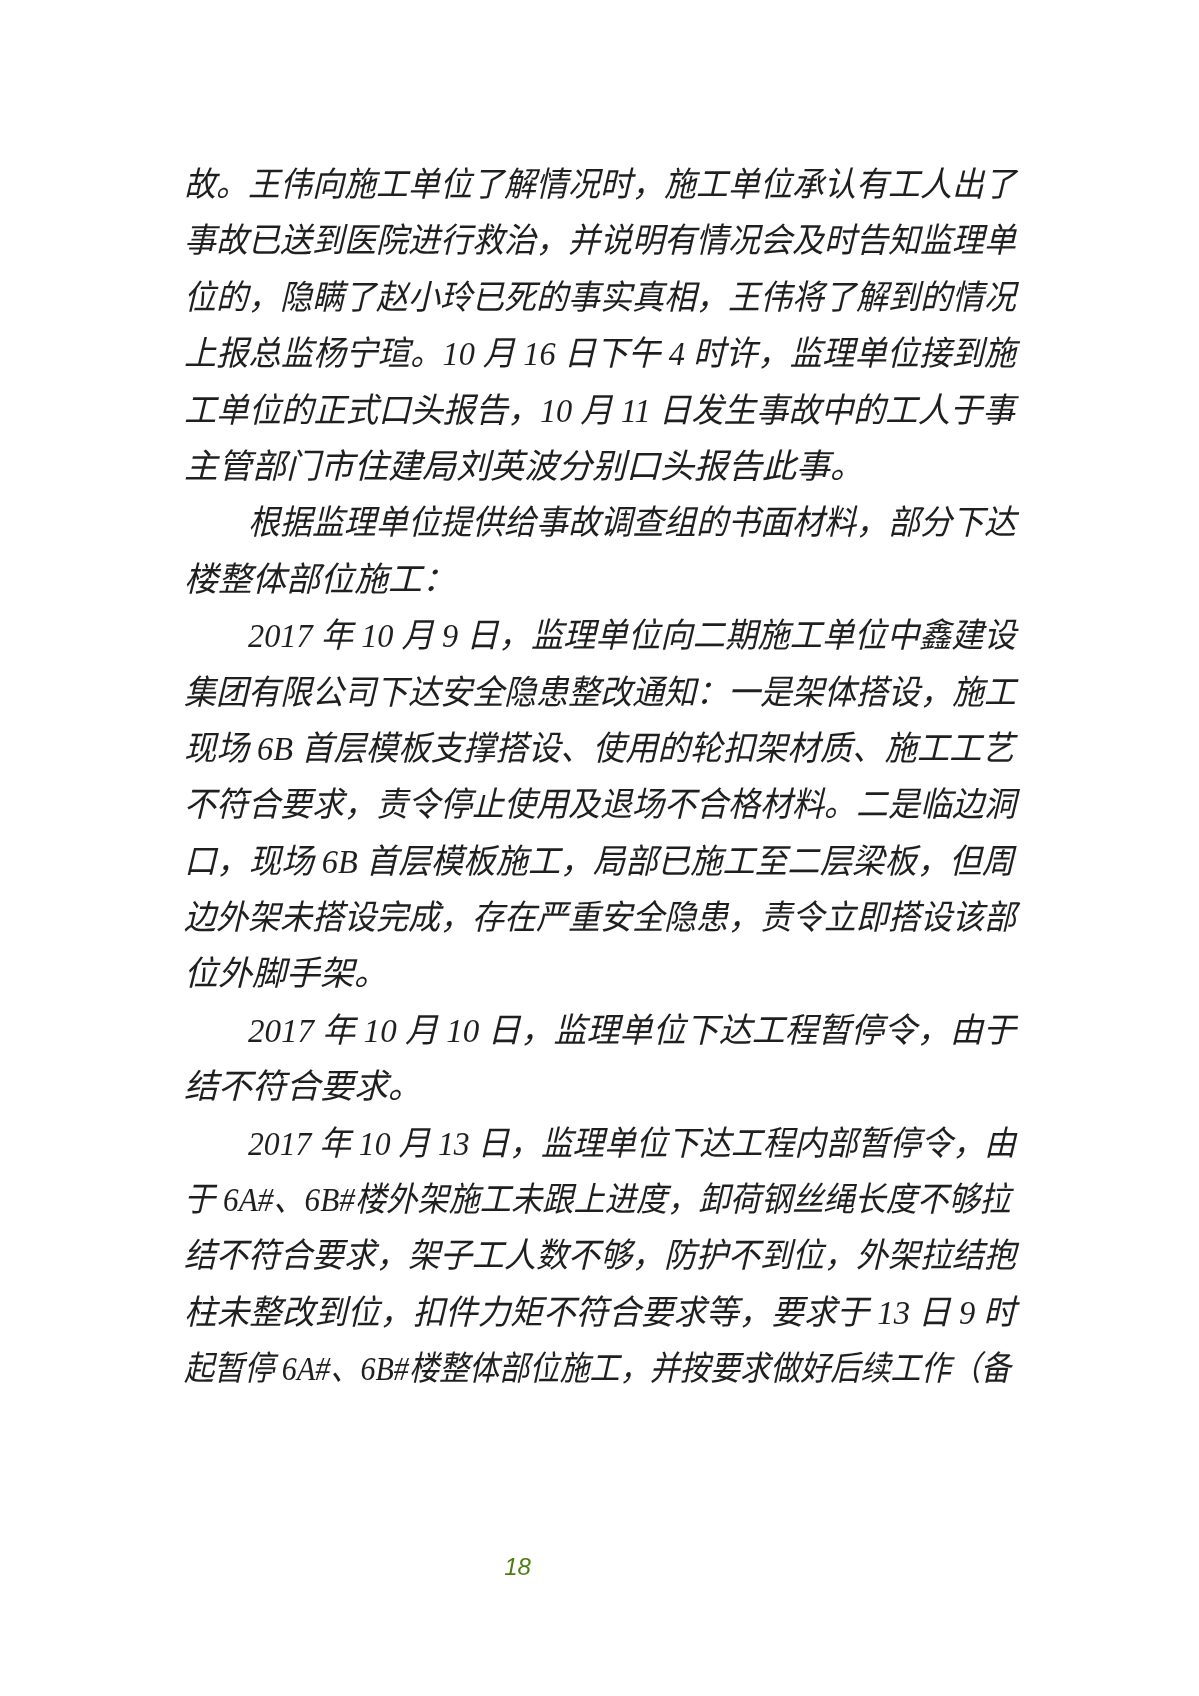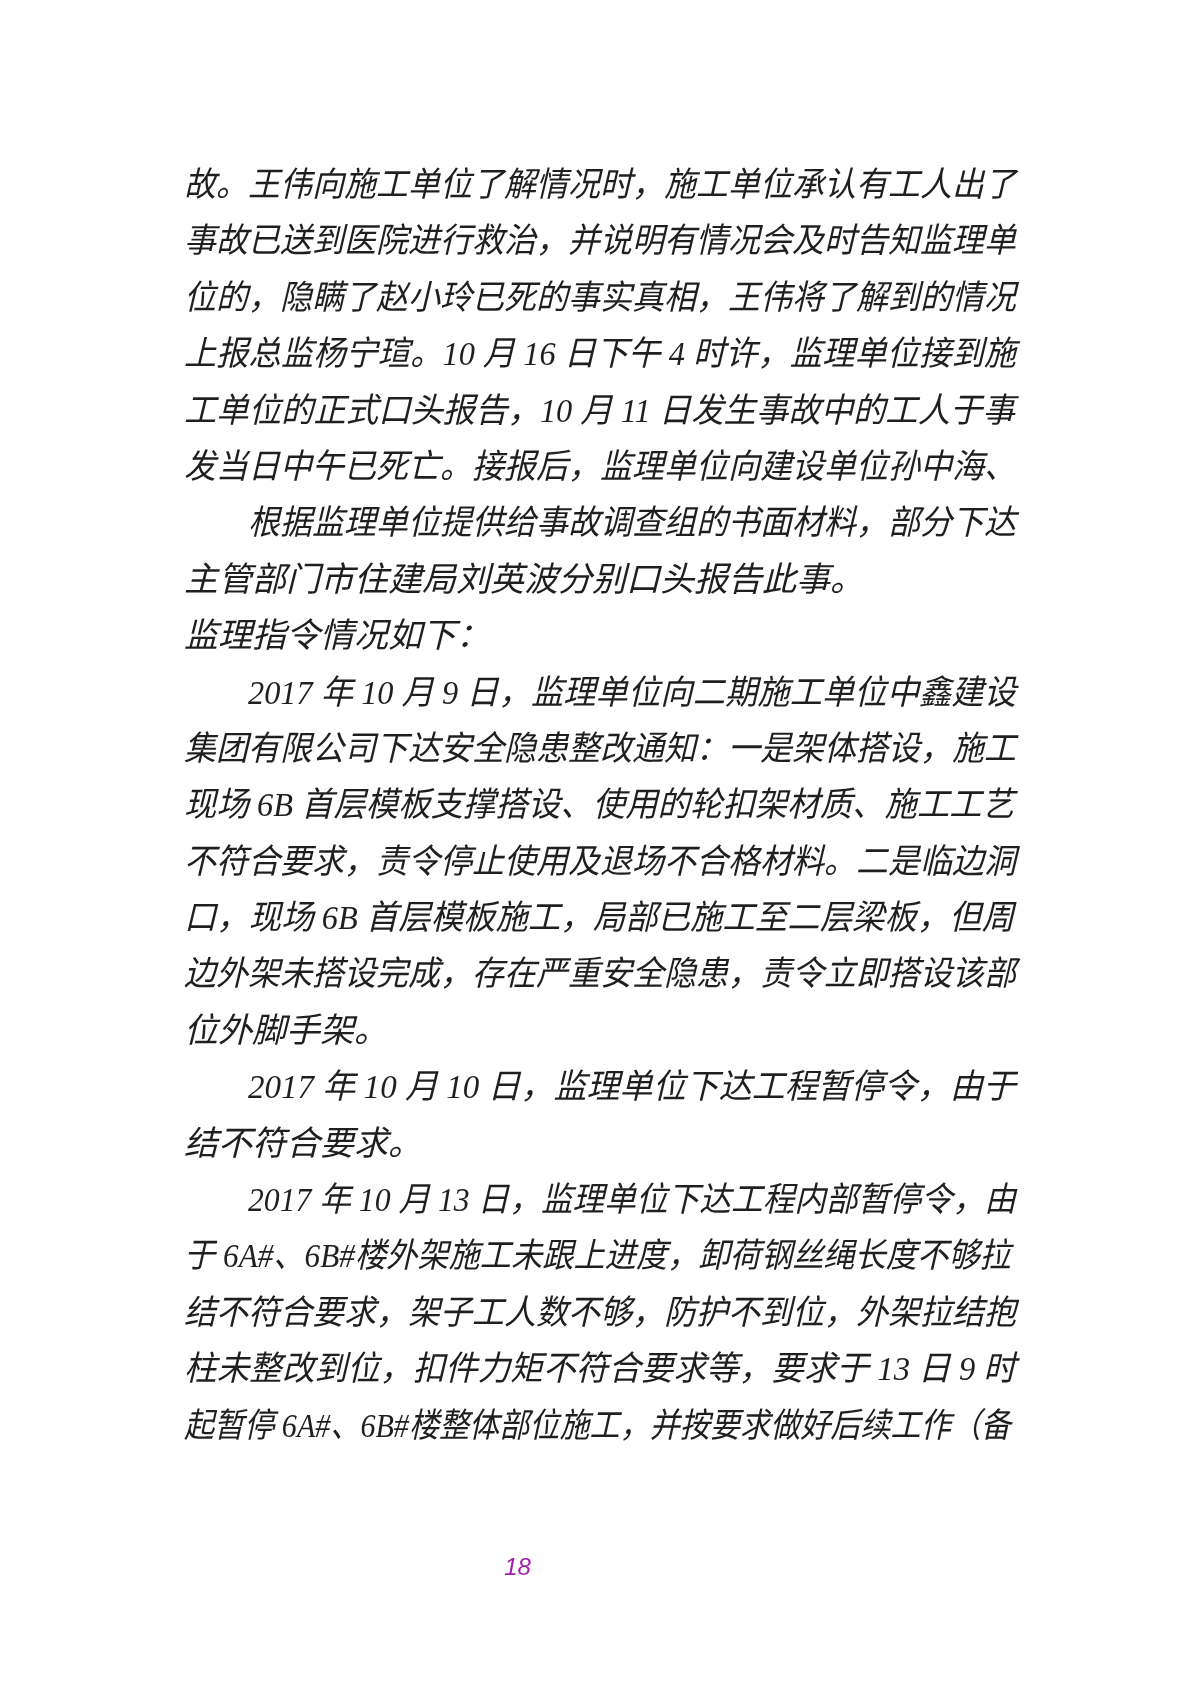--- a/index.html
+++ b/index.html
@@ -44,38 +44,37 @@
     white-space: nowrap;
     transform-origin: 0 50%;
   }
   .page-number {
     position: absolute;
     top: 1547px;
     left: 0;
     width: 100%;
     text-align: center;
     font-size: 24px;
-    color: #a21caf;
+    color: #4d7c0f;
     font-family: "Liberation Sans", "DejaVu Sans", sans-serif;
   }
 </style>
 </head>
 <body>
 
 <div class="page">
   <div class="text-block" id="text-block">
       <div class="line"><span class="line-text" style="transform: scaleX(0.941176);">故。王伟向施工单位了解情况时，施工单位承认有工人出了</span></div>
       <div class="line"><span class="line-text" style="transform: scaleX(0.941176);">事故已送到医院进行救治，并说明有情况会及时告知监理单</span></div>
       <div class="line"><span class="line-text" style="transform: scaleX(0.941176);">位的，隐瞒了赵小玲已死的事实真相，王伟将了解到的情况</span></div>
       <div class="line"><span class="line-text" style="transform: scaleX(0.950314);">上报总监杨宁瑄。10 月 16 日下午 4 时许，监理单位接到施</span></div>
       <div class="line"><span class="line-text" style="transform: scaleX(0.951673);">工单位的正式口头报告，10 月 11 日发生事故中的工人于事</span></div>
-      <div class="line"><span class="line-text" style="transform: scaleX(0.941176);">发当日中午已死亡。接报后，监理单位向建设单位孙中海、</span></div>
+      <div class="line"><span class="line-text">主管部门市住建局刘英波分别口头报告此事。</span></div>
       <div class="line indent"><span class="line-text" style="transform: scaleX(0.941176);">根据监理单位提供给事故调查组的书面材料，部分下达</span></div>
-      <div class="line"><span class="line-text">主管部门市住建局刘英波分别口头报告此事。</span></div>
-      <div class="line"><span class="line-text">监理指令情况如下：</span></div>
+      <div class="line"><span class="line-text">楼整体部位施工：</span></div>
       <div class="line indent"><span class="line-text" style="transform: scaleX(0.951084);">2017 年 10 月 9 日，监理单位向二期施工单位中鑫建设</span></div>
       <div class="line"><span class="line-text" style="transform: scaleX(0.941176);">集团有限公司下达安全隐患整改通知：一是架体搭设，施工</span></div>
       <div class="line"><span class="line-text" style="transform: scaleX(0.953377);">现场 6B 首层模板支撑搭设、使用的轮扣架材质、施工工艺</span></div>
       <div class="line"><span class="line-text" style="transform: scaleX(0.941176);">不符合要求，责令停止使用及退场不合格材料。二是临边洞</span></div>
       <div class="line"><span class="line-text" style="transform: scaleX(0.953377);">口，现场 6B 首层模板施工，局部已施工至二层梁板，但周</span></div>
       <div class="line"><span class="line-text" style="transform: scaleX(0.941176);">边外架未搭设完成，存在严重安全隐患，责令立即搭设该部</span></div>
       <div class="line"><span class="line-text">位外脚手架。</span></div>
       <div class="line indent"><span class="line-text" style="transform: scaleX(0.971537);">2017 年 10 月 10 日，监理单位下达工程暂停令，由于</span></div>
       <div class="line"><span class="line-text">结不符合要求。</span></div>
       <div class="line indent"><span class="line-text" style="transform: scaleX(0.931474);">2017 年 10 月 13 日，监理单位下达工程内部暂停令，由</span></div>

